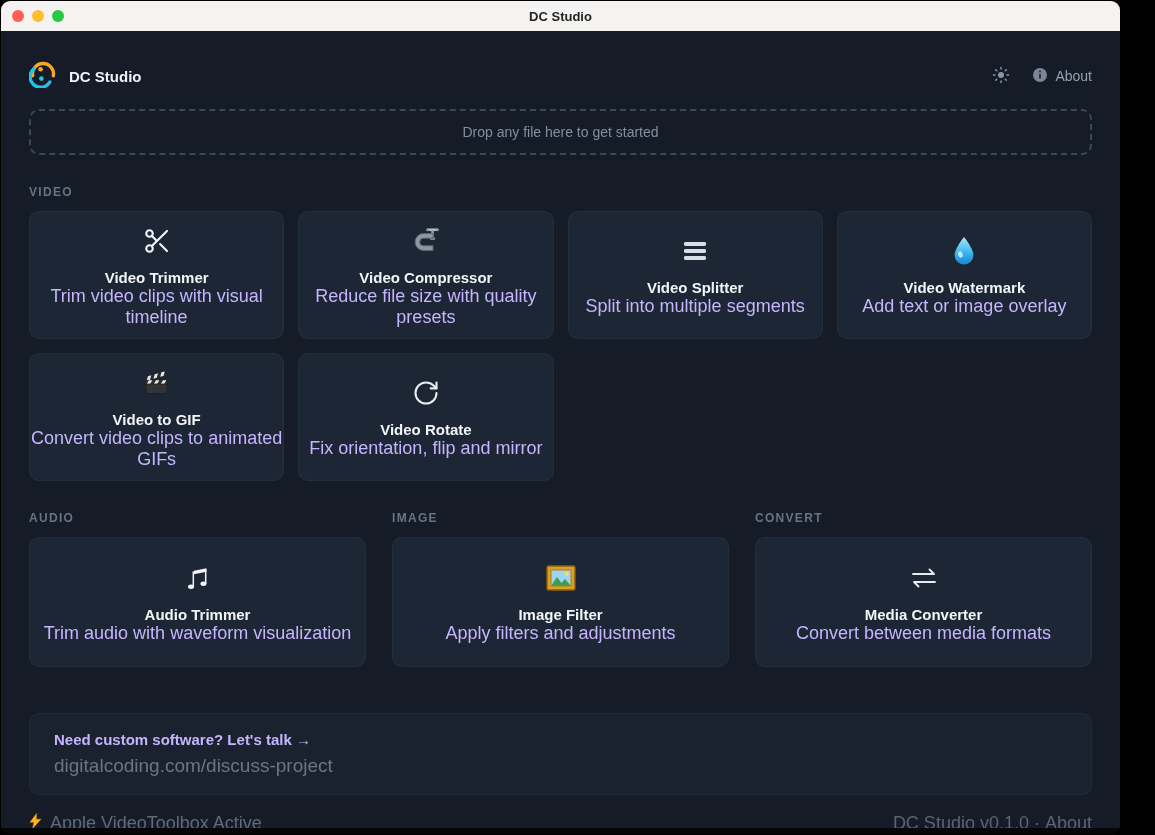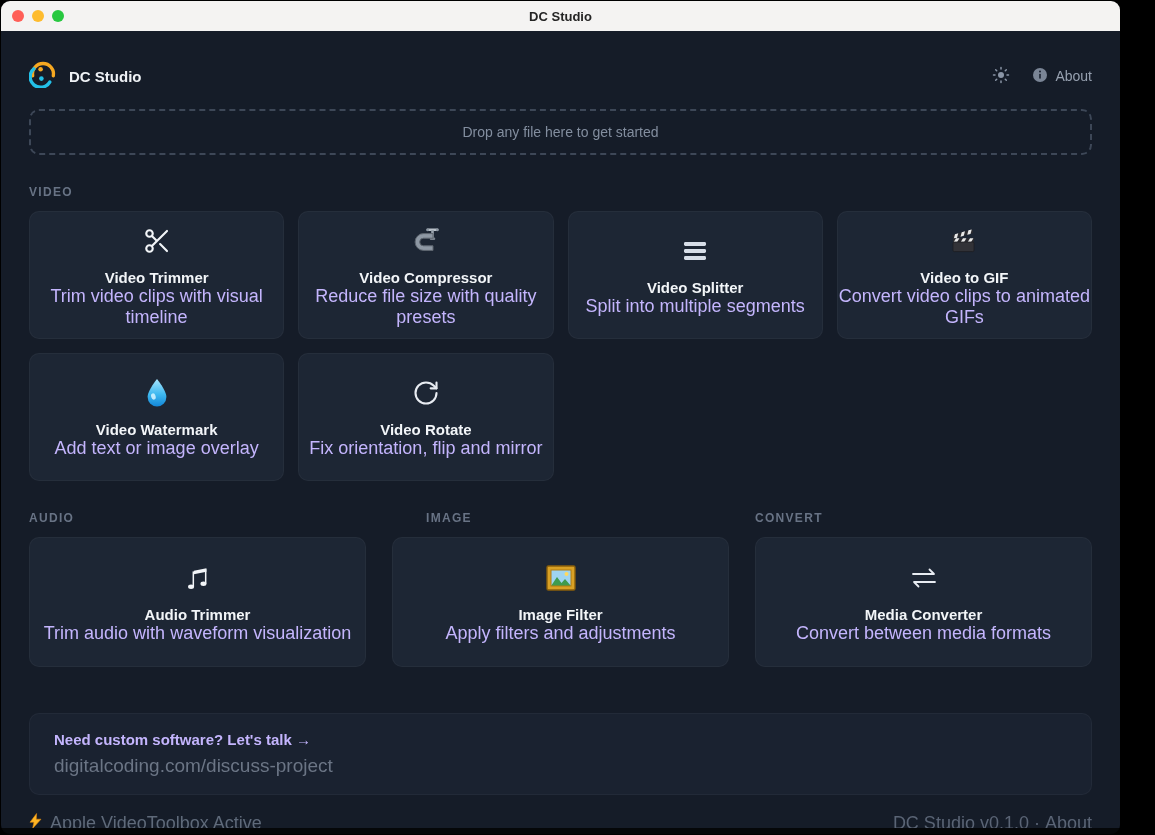--- a/index.html
+++ b/index.html
@@ -161,54 +161,54 @@
             <rect x="3" y="9" width="22" height="4" rx="1.4" fill="#d7dee8"></rect>
             <rect x="3" y="16" width="22" height="4" rx="1.4" fill="#d7dee8"></rect>
           </svg>
         </div>
         <div class="tool-title">Video Splitter</div>
         <div class="tool-desc">Split into multiple segments</div>
       </div>
 
       <div class="tool-card">
         <div class="tool-icon">
-          <svg width="32" height="32" viewBox="0 0 32 32">
-            <g transform="rotate(-16 6 13)">
-              <rect x="5" y="9.6" width="21" height="4" rx="1" fill="#2b2b30"></rect>
-              <path d="M8 9.6 l3.4 0 -2.4 4 -3.4 0 z M15 9.6 l3.4 0 -2.4 4 -3.4 0 z M22 9.6 l3.4 0 -2.4 4 -3.4 0 z" fill="#e8e8e8"></path>
-            </g>
-            <rect x="5" y="13.2" width="21" height="4" rx="1" fill="#2b2b30"></rect>
-            <path d="M8 13.2 l3.4 0 -2.4 4 -3.4 0 z M15 13.2 l3.4 0 -2.4 4 -3.4 0 z M22 13.2 l3.4 0 -2.4 4 -3.4 0 z" fill="#e8e8e8"></path>
-            <rect x="5" y="17" width="21" height="9.6" rx="1.4" fill="#323237" stroke="#1d1d21" stroke-width="0.8"></rect>
-          </svg>
-        </div>
-        <div class="tool-title">Video to GIF</div>
-        <div class="tool-desc">Convert video clips to animated GIFs</div>
-      </div>
-
-      <div class="tool-card">
-        <div class="tool-icon">
           <svg width="28" height="32" viewBox="0 0 28 32">
             <defs>
               <linearGradient id="dropg" x1="0" y1="0" x2="0" y2="1">
                 <stop offset="0" stop-color="#a8e6ff"></stop>
                   <stop offset="0.55" stop-color="#3fb9f0"></stop>
                   <stop offset="1" stop-color="#1387d8"></stop>
               </linearGradient>
             </defs>
             <path d="M14 2 C14 2 4.6 13.4 4.6 20 a9.4 9.4 0 0 0 18.8 0 C23.4 13.4 14 2 14 2 Z" fill="url(#dropg)"></path>
             <ellipse cx="10.4" cy="19.5" rx="2.2" ry="3.2" fill="#d8f4ff" opacity="0.85" transform="rotate(-18 10.4 19.5)"></ellipse>
           </svg>
         </div>
         <div class="tool-title">Video Watermark</div>
         <div class="tool-desc">Add text or image overlay</div>
       </div>
 
       <div class="tool-card">
         <div class="tool-icon">
+          <svg width="32" height="32" viewBox="0 0 32 32">
+            <g transform="rotate(-16 6 13)">
+              <rect x="5" y="9.6" width="21" height="4" rx="1" fill="#2b2b30"></rect>
+              <path d="M8 9.6 l3.4 0 -2.4 4 -3.4 0 z M15 9.6 l3.4 0 -2.4 4 -3.4 0 z M22 9.6 l3.4 0 -2.4 4 -3.4 0 z" fill="#e8e8e8"></path>
+            </g>
+            <rect x="5" y="13.2" width="21" height="4" rx="1" fill="#2b2b30"></rect>
+            <path d="M8 13.2 l3.4 0 -2.4 4 -3.4 0 z M15 13.2 l3.4 0 -2.4 4 -3.4 0 z M22 13.2 l3.4 0 -2.4 4 -3.4 0 z" fill="#e8e8e8"></path>
+            <rect x="5" y="17" width="21" height="9.6" rx="1.4" fill="#323237" stroke="#1d1d21" stroke-width="0.8"></rect>
+          </svg>
+        </div>
+        <div class="tool-title">Video to GIF</div>
+        <div class="tool-desc">Convert video clips to animated GIFs</div>
+      </div>
+
+      <div class="tool-card">
+        <div class="tool-icon">
           <svg width="28" height="28" viewBox="0 0 24 24" fill="none" stroke="#e8ecf2" stroke-width="1.8" stroke-linecap="round" stroke-linejoin="round">
             <path d="M21 12a9 9 0 1 1-9-9c2.52 0 4.93 1 6.74 2.74L21 8"></path>
             <path d="M21 3v5h-5"></path>
           </svg>
         </div>
         <div class="tool-title">Video Rotate</div>
         <div class="tool-desc">Fix orientation, flip and mirror</div>
       </div>
     </div>
 
@@ -225,21 +225,21 @@
               <ellipse cx="8.6" cy="25.2" rx="3.2" ry="2.4" fill="#f2f5f8"></ellipse>
               <ellipse cx="21.8" cy="22.2" rx="3.2" ry="2.4" fill="#f2f5f8"></ellipse>
             </svg>
           </div>
           <div class="tool-title">Audio Trimmer</div>
           <div class="tool-desc">Trim audio with waveform visualization</div>
         </div>
       </div>
 
       <div>
-        <div class="section-label" style="margin-top:0;margin-left:34px;">IMAGE</div>
+        <div class="section-label" style="margin-top:0;">IMAGE</div>
         <div class="tool-card">
           <div class="tool-icon">
             <svg width="32" height="28" viewBox="0 0 32 28">
               <rect x="2" y="2" width="28" height="24" rx="1.5" fill="#d9a125" stroke="#8a5f0a" stroke-width="1.4"></rect>
               <rect x="6" y="6" width="20" height="16" fill="#9fd4f0"></rect>
               <circle cx="21.5" cy="10" r="2" fill="#ffd95e"></circle>
               <path d="M6 22 L12 13 L16.5 19 L20 15 L26 22 Z" fill="#3f9b4f"></path>
               <rect x="6" y="6" width="20" height="16" fill="none" stroke="#b07c12" stroke-width="1"></rect>
             </svg>
           </div>

